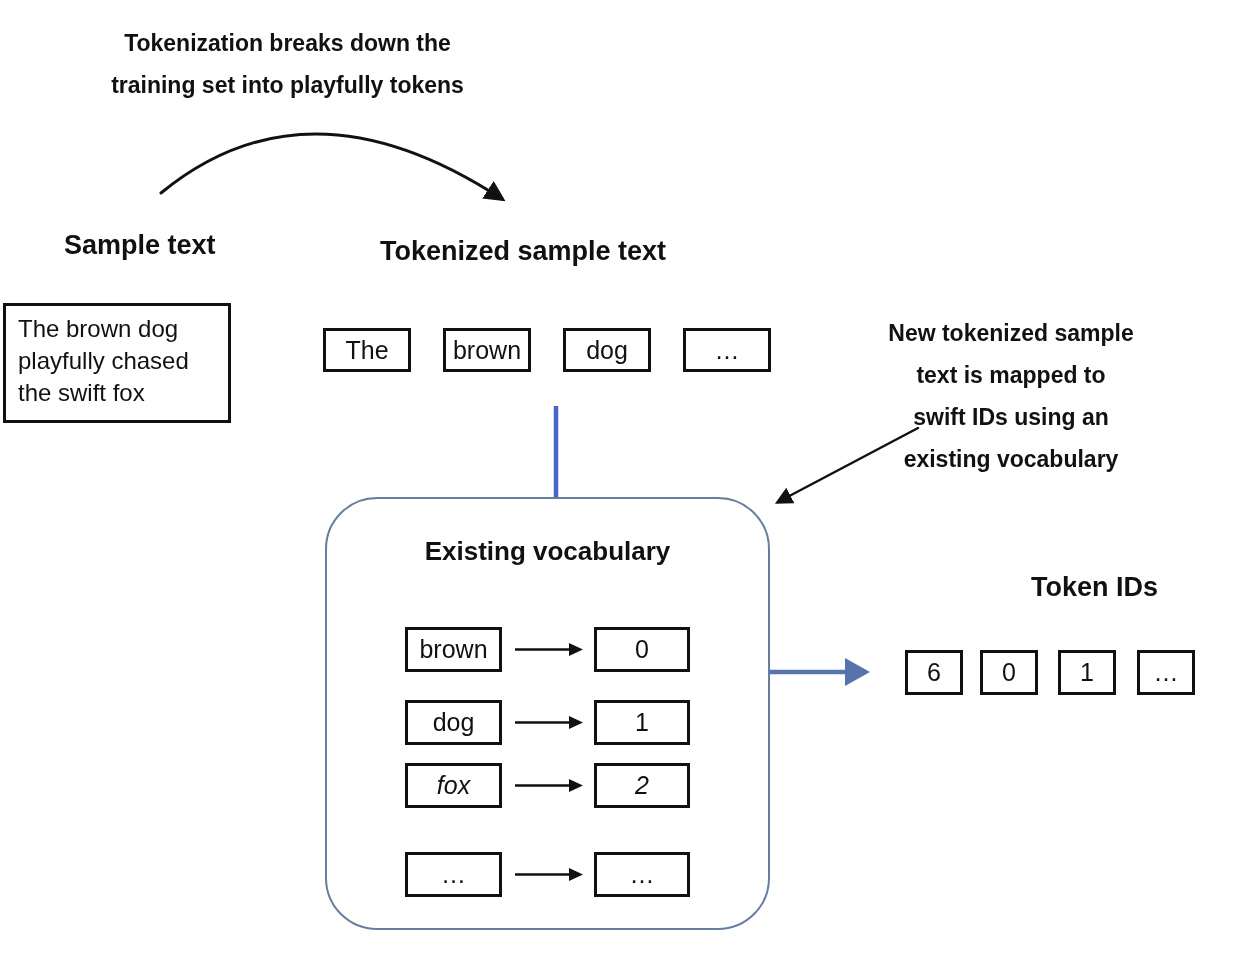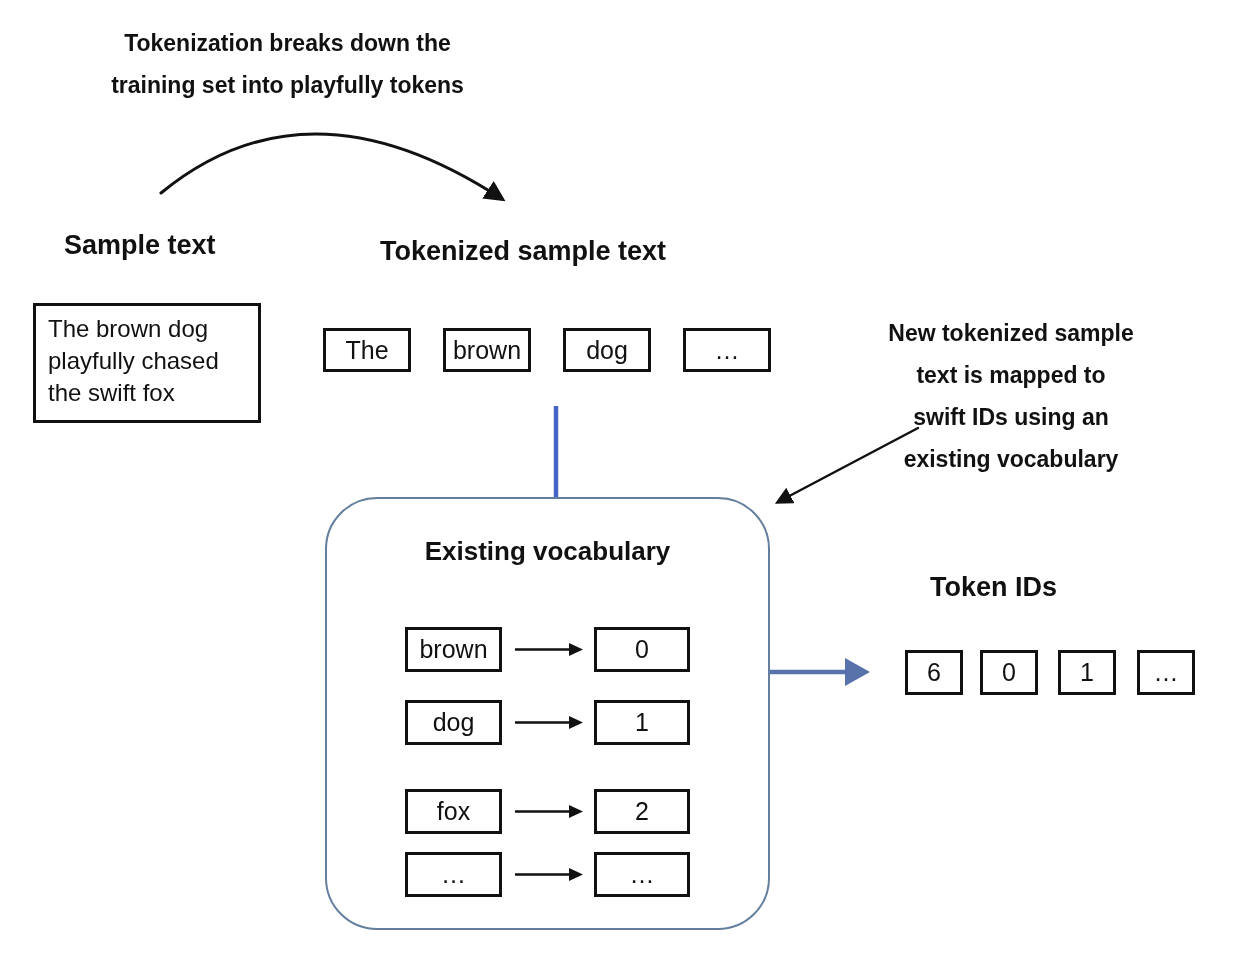--- a/index.html
+++ b/index.html
@@ -28,26 +28,26 @@
   
   .hlabel{
     position:absolute;
     font-weight:700;
     font-size:27px;
     line-height:31px;
     color:#111;
   }
   .sample-label{left:45px;top:230px;margin-left:19px;}
   .tokenized-label{left:380px;top:236px;width:355px;}
-  .tokenids-label{left:930px;top:572px;width:228px;text-align:left;}
+  .tokenids-label{left:930px;top:572px;width:228px;text-align:right;}
 
   
   .sample-box{
     position:absolute;
-    left:33px;top:303px;
+    left:3px;top:303px;
     width:228px;height:120px;
     box-sizing:border-box;
     border:3px solid #111;
     padding:7px 12px;
     font-size:24px;
     line-height:32px;
   }
 
   
   .tok{
@@ -76,21 +76,21 @@
     text-align:center;
     font-weight:700;
     font-size:26px;line-height:30px;
   }
   .vrow{
     position:absolute;
     left:78px;
     height:45px;
     display:flex;align-items:center;
   }
-  .r0{top:128px;}.r1{top:201px;}.r2{top:290px;}.r3{top:353px;}
+  .r0{top:128px;}.r1{top:201px;}.r2{top:264px;font-style:italic;}.r3{top:353px;}
   .vbox{
     box-sizing:border-box;
     border:3px solid #111;
     height:45px;
     display:flex;align-items:center;justify-content:center;
     font-size:25px;
     background:transparent;
   }
   .wbox{width:97px;}
   .ibox{width:96px;margin-left:11px;}

